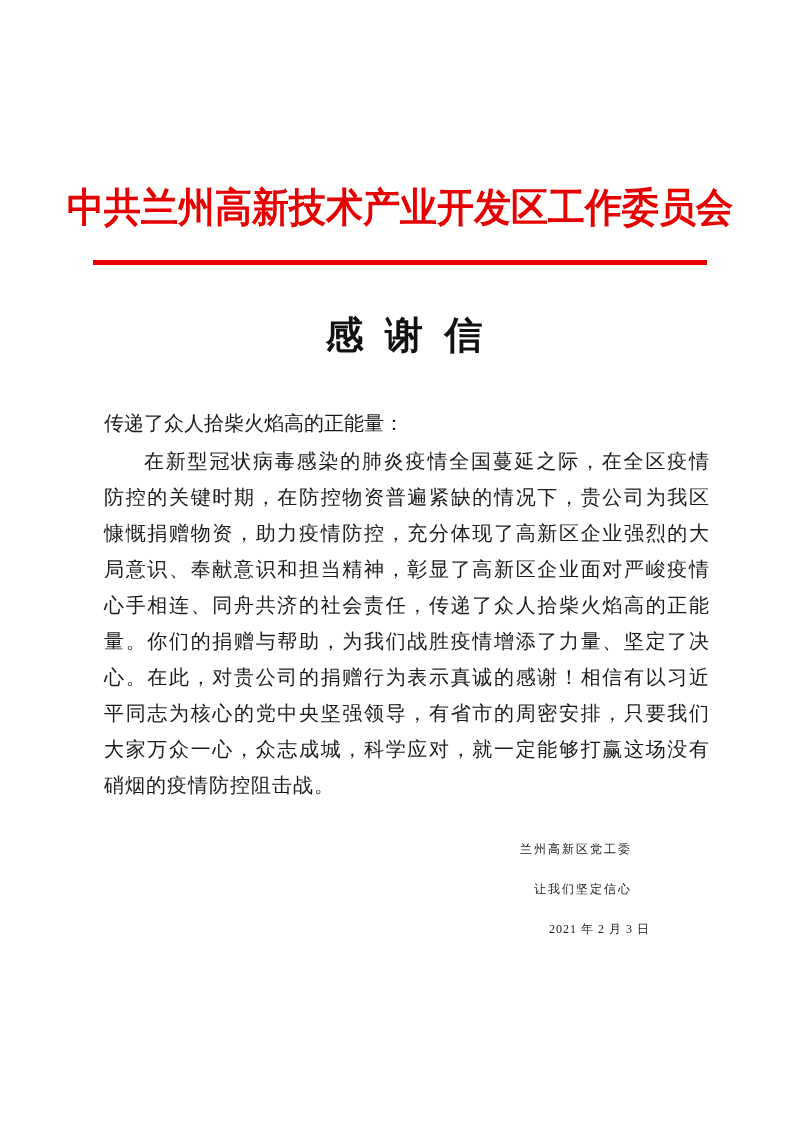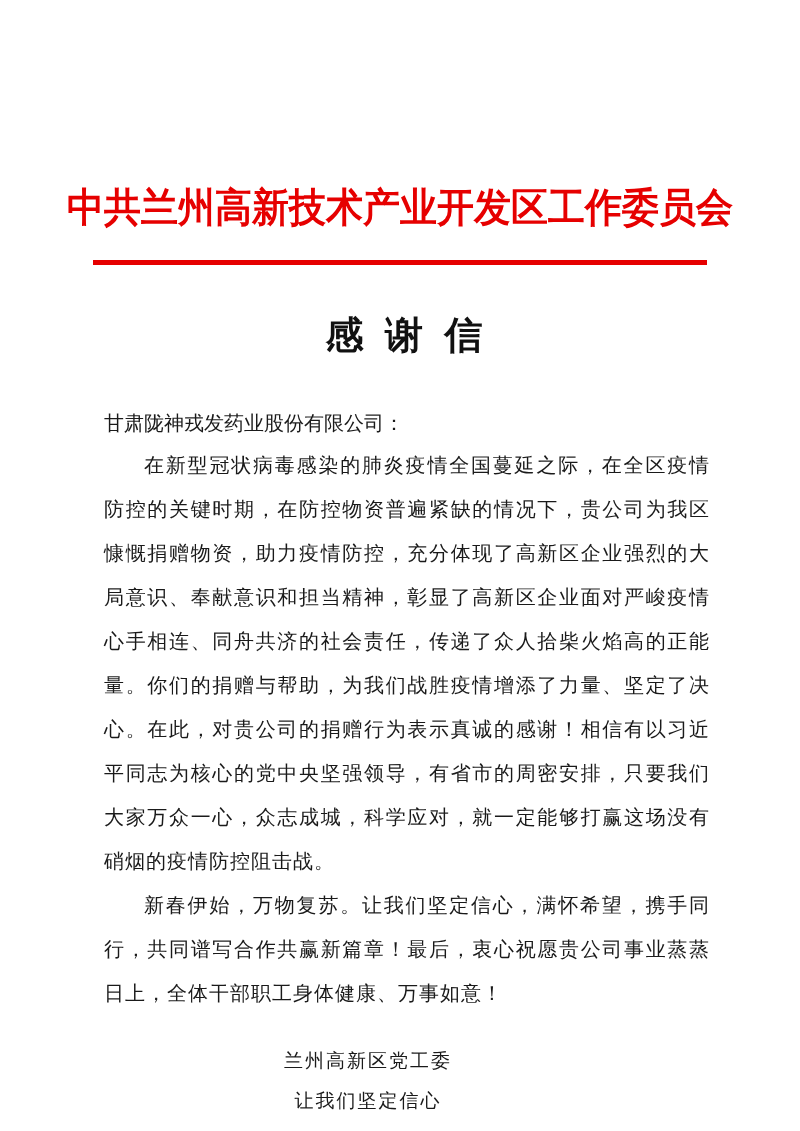--- a/index.html
+++ b/index.html
@@ -61,31 +61,31 @@
   }
 
   .salutation {
     margin-top: 44px;
     font-size: 20px;
     line-height: 37.5px;
   }
 
   .paragraph {
     font-size: 20px;
-    line-height: 44px;
+    line-height: 36px;
     text-align: justify;
     text-indent: 2em;
     letter-spacing: 1px;
   }
 
   
   .signature-block {
     margin-top: 26px;
-    text-align: center;
-    font-size: 19px;
+    text-align: right;
+    font-size: 12px;
     line-height: 40px;
   }
 
   .signature {
     padding-right: 78px;
     letter-spacing: 2px;
   }
 
   .signature.date {
     padding-right: 60px;
@@ -99,25 +99,24 @@
 
   <header class="letterhead">
     <h1 class="letterhead-title">中共兰州高新技术产业开发区工作委员会</h1>
     <div class="letterhead-rule"></div>
   </header>
 
   <main class="letter-main">
 
     <h2 class="letter-title">感 谢 信</h2>
 
-    <p class="salutation">甘肃陇神戎发药业股份有限公司：</p>
+    <p class="salutation">传递了众人拾柴火焰高的正能量：</p>
 
     <p class="paragraph">在新型冠状病毒感染的肺炎疫情全国蔓延之际，在全区疫情防控的关键时期，在防控物资普遍紧缺的情况下，贵公司为我区慷慨捐赠物资，助力疫情防控，充分体现了高新区企业强烈的大局意识、奉献意识和担当精神，彰显了高新区企业面对严峻疫情心手相连、同舟共济的社会责任，传递了众人拾柴火焰高的正能量。你们的捐赠与帮助，为我们战胜疫情增添了力量、坚定了决心。在此，对贵公司的捐赠行为表示真诚的感谢！相信有以习近平同志为核心的党中央坚强领导，有省市的周密安排，只要我们大家万众一心，众志成城，科学应对，就一定能够打赢这场没有硝烟的疫情防控阻击战。</p>
 
-    <p class="paragraph">新春伊始，万物复苏。让我们坚定信心，满怀希望，携手同行，共同谱写合作共赢新篇章！最后，衷心祝愿贵公司事业蒸蒸日上，全体干部职工身体健康、万事如意！</p>
 
     <div class="signature-block">
       <p class="signature">兰州高新区党工委</p>
       <p class="signature">让我们坚定信心</p>
       <p class="signature date">2021 年 2 月 3 日</p>
     </div>
 
   </main>
 
 </div>

